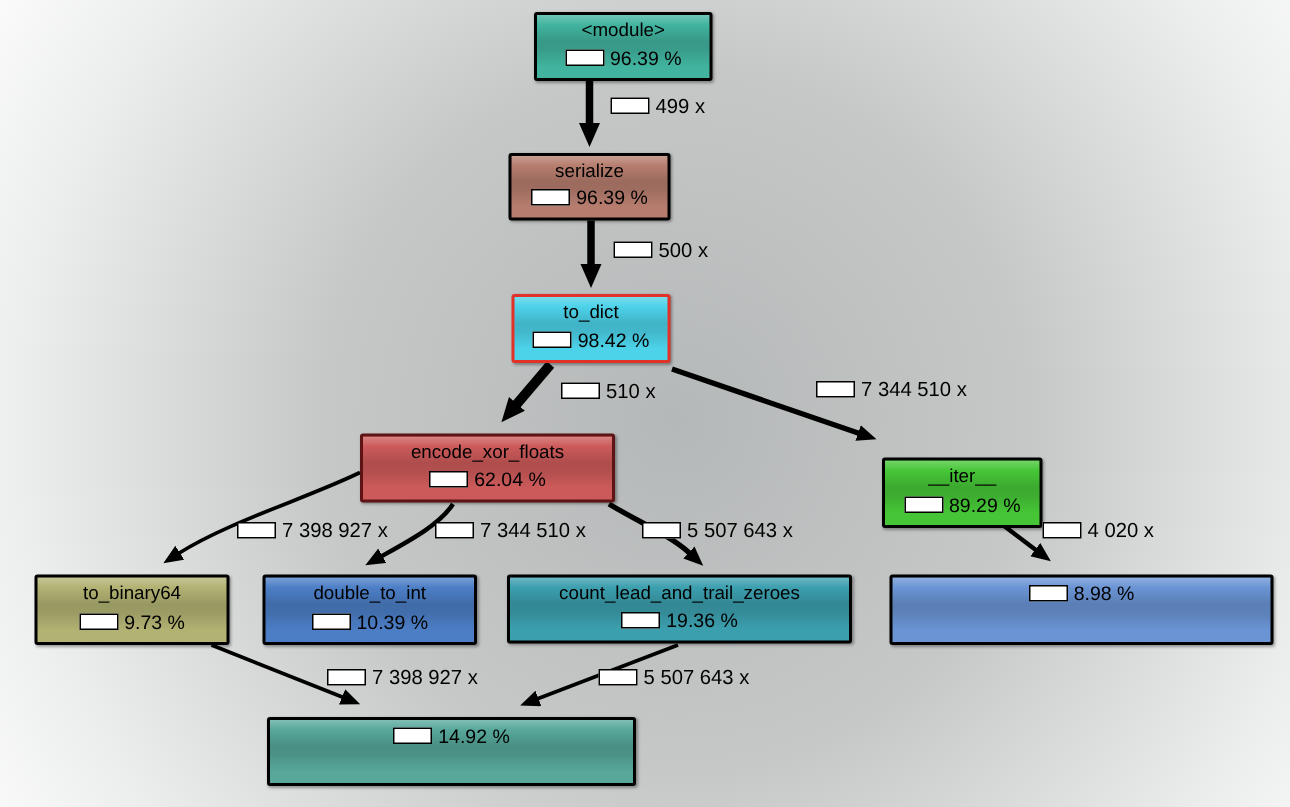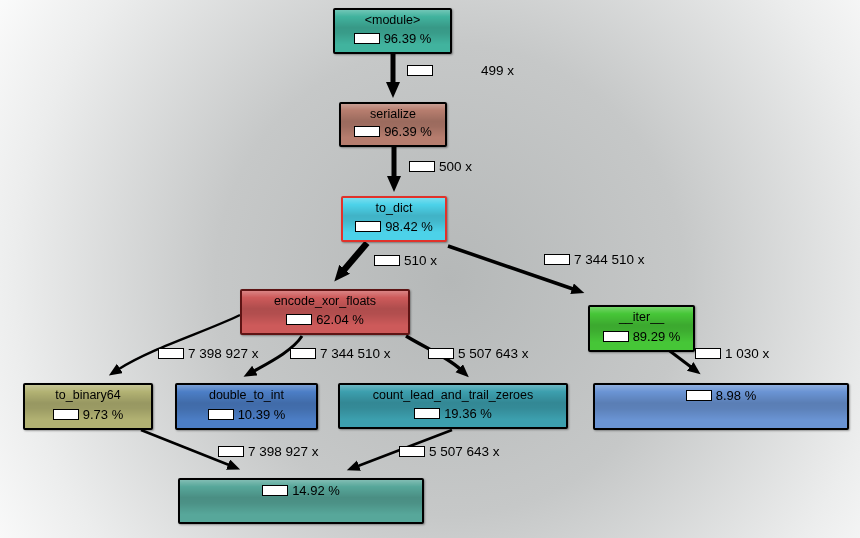--- a/index.html
+++ b/index.html
@@ -35,21 +35,21 @@
   }
   .mini-bar .fill{
     height:100%;background:linear-gradient(to bottom,#4a4ae8 0%,#2323d8 45%,#1b1bc0 100%);
   }
   .pct-text{font-size:13px;color:#000;white-space:nowrap;}
   .edge-label{
     position:absolute;display:flex;align-items:center;
     font-size:13.5px;color:#000;white-space:nowrap;
   }
   
-  .c-module{background-color:#41b39e;}
+  .c-module{background-color:#41b39e;margin-left:23px;}
   .c-serialize{background-color:#b67d6e;}
   .c-todict{background-color:#4cd2e9;}
   .c-encode{background-color:#cd5a5a;}
   .c-iter{background-color:#46c637;margin-top:16px;}
   .c-binary{background-color:#b2b273;}
   .c-double{background-color:#4c7ec6;}
   .c-count{background-color:#3c9fae;}
   .c-pandas{background-color:#6a94d4;}
   .c-format{background-color:#57a79a;}
   .b-red{border-color:#e1322a;}
@@ -152,21 +152,21 @@
     </span>
   </div>
 
   <div class="node c-format" style="left:178px;top:478px;width:246px;height:46px;">
     <span class="pct-row">
       <span class="mini-bar"><span class="fill" style="width: 14.92%;"></span></span>
       <span class="pct-text">14.92 %</span>
     </span>
   </div>
 
-  <div class="edge-label" style="left:407px;top:63px;gap:44px;">
+  <div class="edge-label" style="left:407px;top:63px;">
     <span class="mini-bar"><span class="fill" style="width: 96%;"></span></span>
     <span>499 x</span>
   </div>
   <div class="edge-label" style="left:409px;top:159px;">
     <span class="mini-bar"><span class="fill" style="width: 96%;"></span></span>
     <span>500 x</span>
   </div>
   <div class="edge-label" style="left:374px;top:253px;">
     <span class="mini-bar"><span class="fill" style="width: 63%;"></span></span>
     <span>510 x</span>
@@ -182,21 +182,21 @@
   <div class="edge-label" style="left:290px;top:346px;">
     <span class="mini-bar"><span class="fill" style="width: 9%;"></span></span>
     <span>7 344 510 x</span>
   </div>
   <div class="edge-label" style="left:428px;top:346px;">
     <span class="mini-bar"><span class="fill" style="width: 14%;"></span></span>
     <span>5 507 643 x</span>
   </div>
   <div class="edge-label" style="left:695px;top:346px;">
     <span class="mini-bar"><span class="fill" style="width: 10%;"></span></span>
-    <span>1 030 x</span>
+    <span>4 020 x</span>
   </div>
   <div class="edge-label" style="left:218px;top:444px;">
     <span class="mini-bar"><span class="fill" style="width: 9%;"></span></span>
     <span>7 398 927 x</span>
   </div>
   <div class="edge-label" style="left:399px;top:444px;">
     <span class="mini-bar"><span class="fill" style="width: 9%;"></span></span>
     <span>5 507 643 x</span>
   </div>
 

